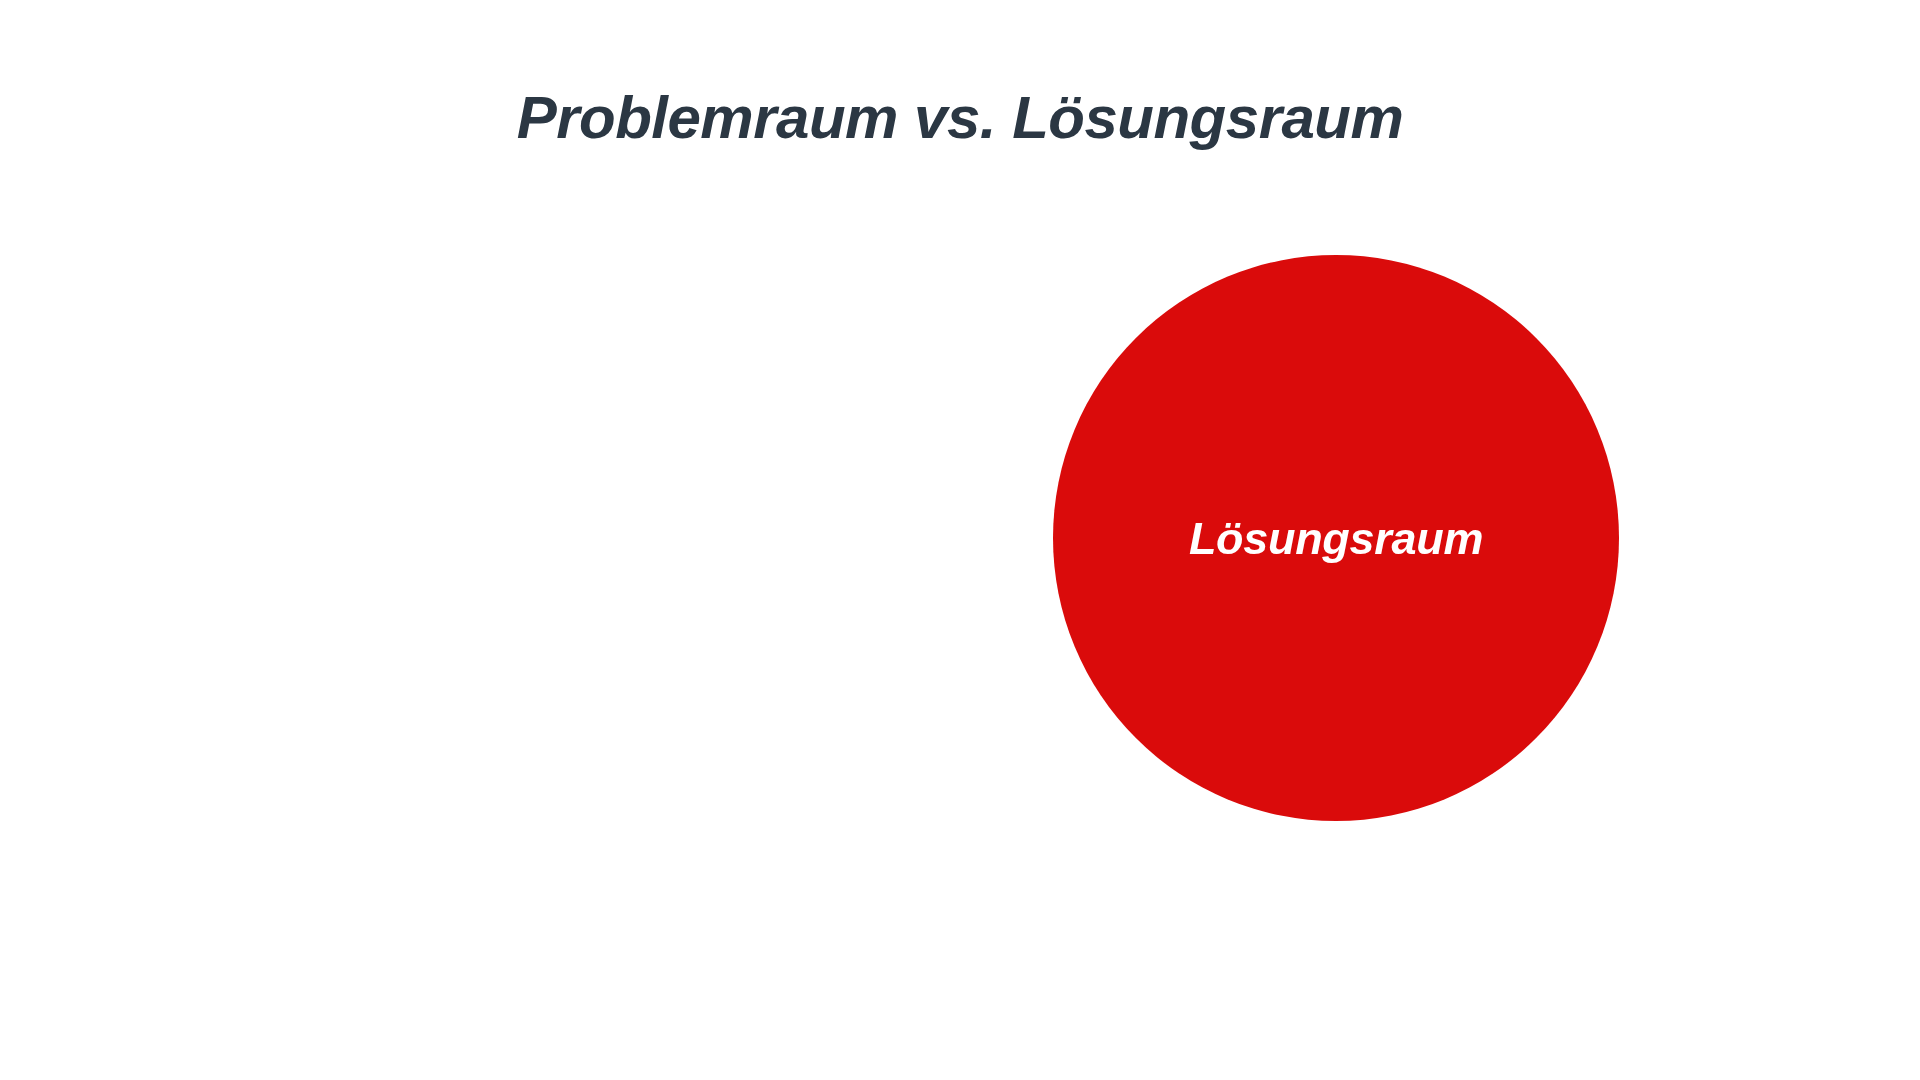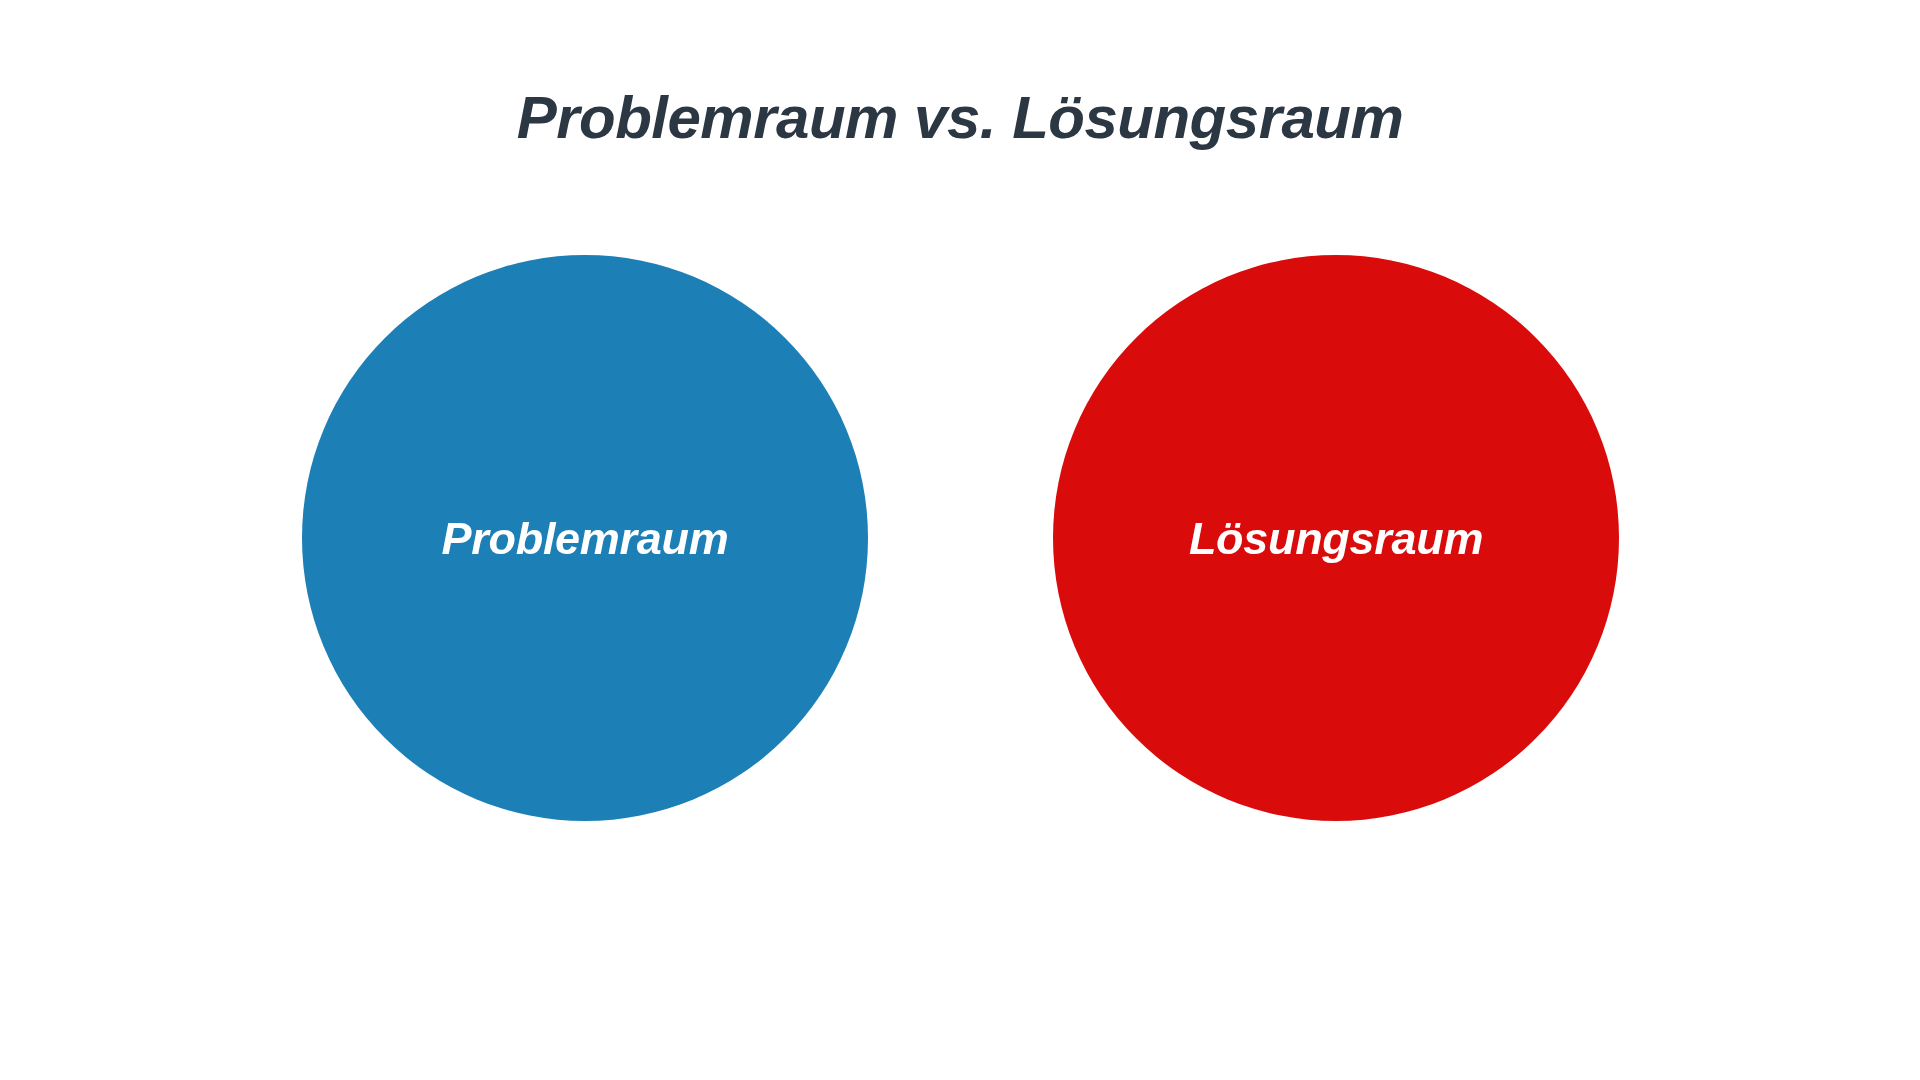--- a/index.html
+++ b/index.html
@@ -74,21 +74,18 @@
     background: #da0b0b;
   }
 </style>
 </head>
 <body>
 
 <div id="slide" style="background: rgb(255, 255, 255);">
 
   <h1 id="slide-title" style="color: rgb(43, 55, 67);">Problemraum vs. Lösungsraum</h1>
 
-  <div id="circle-problem" class="circle" style="background: rgb(28, 127, 182);">
-    <span class="circle-label" style="color: rgb(255, 255, 255);">Problemraum</span>
-  </div>
 
   <div id="circle-solution" class="circle" style="background: rgb(218, 11, 11); justify-content: center;">
     <span class="circle-label" style="color: rgb(255, 255, 255);">Lösungsraum</span>
   </div>
 
 </div>
 
 </body></html>

